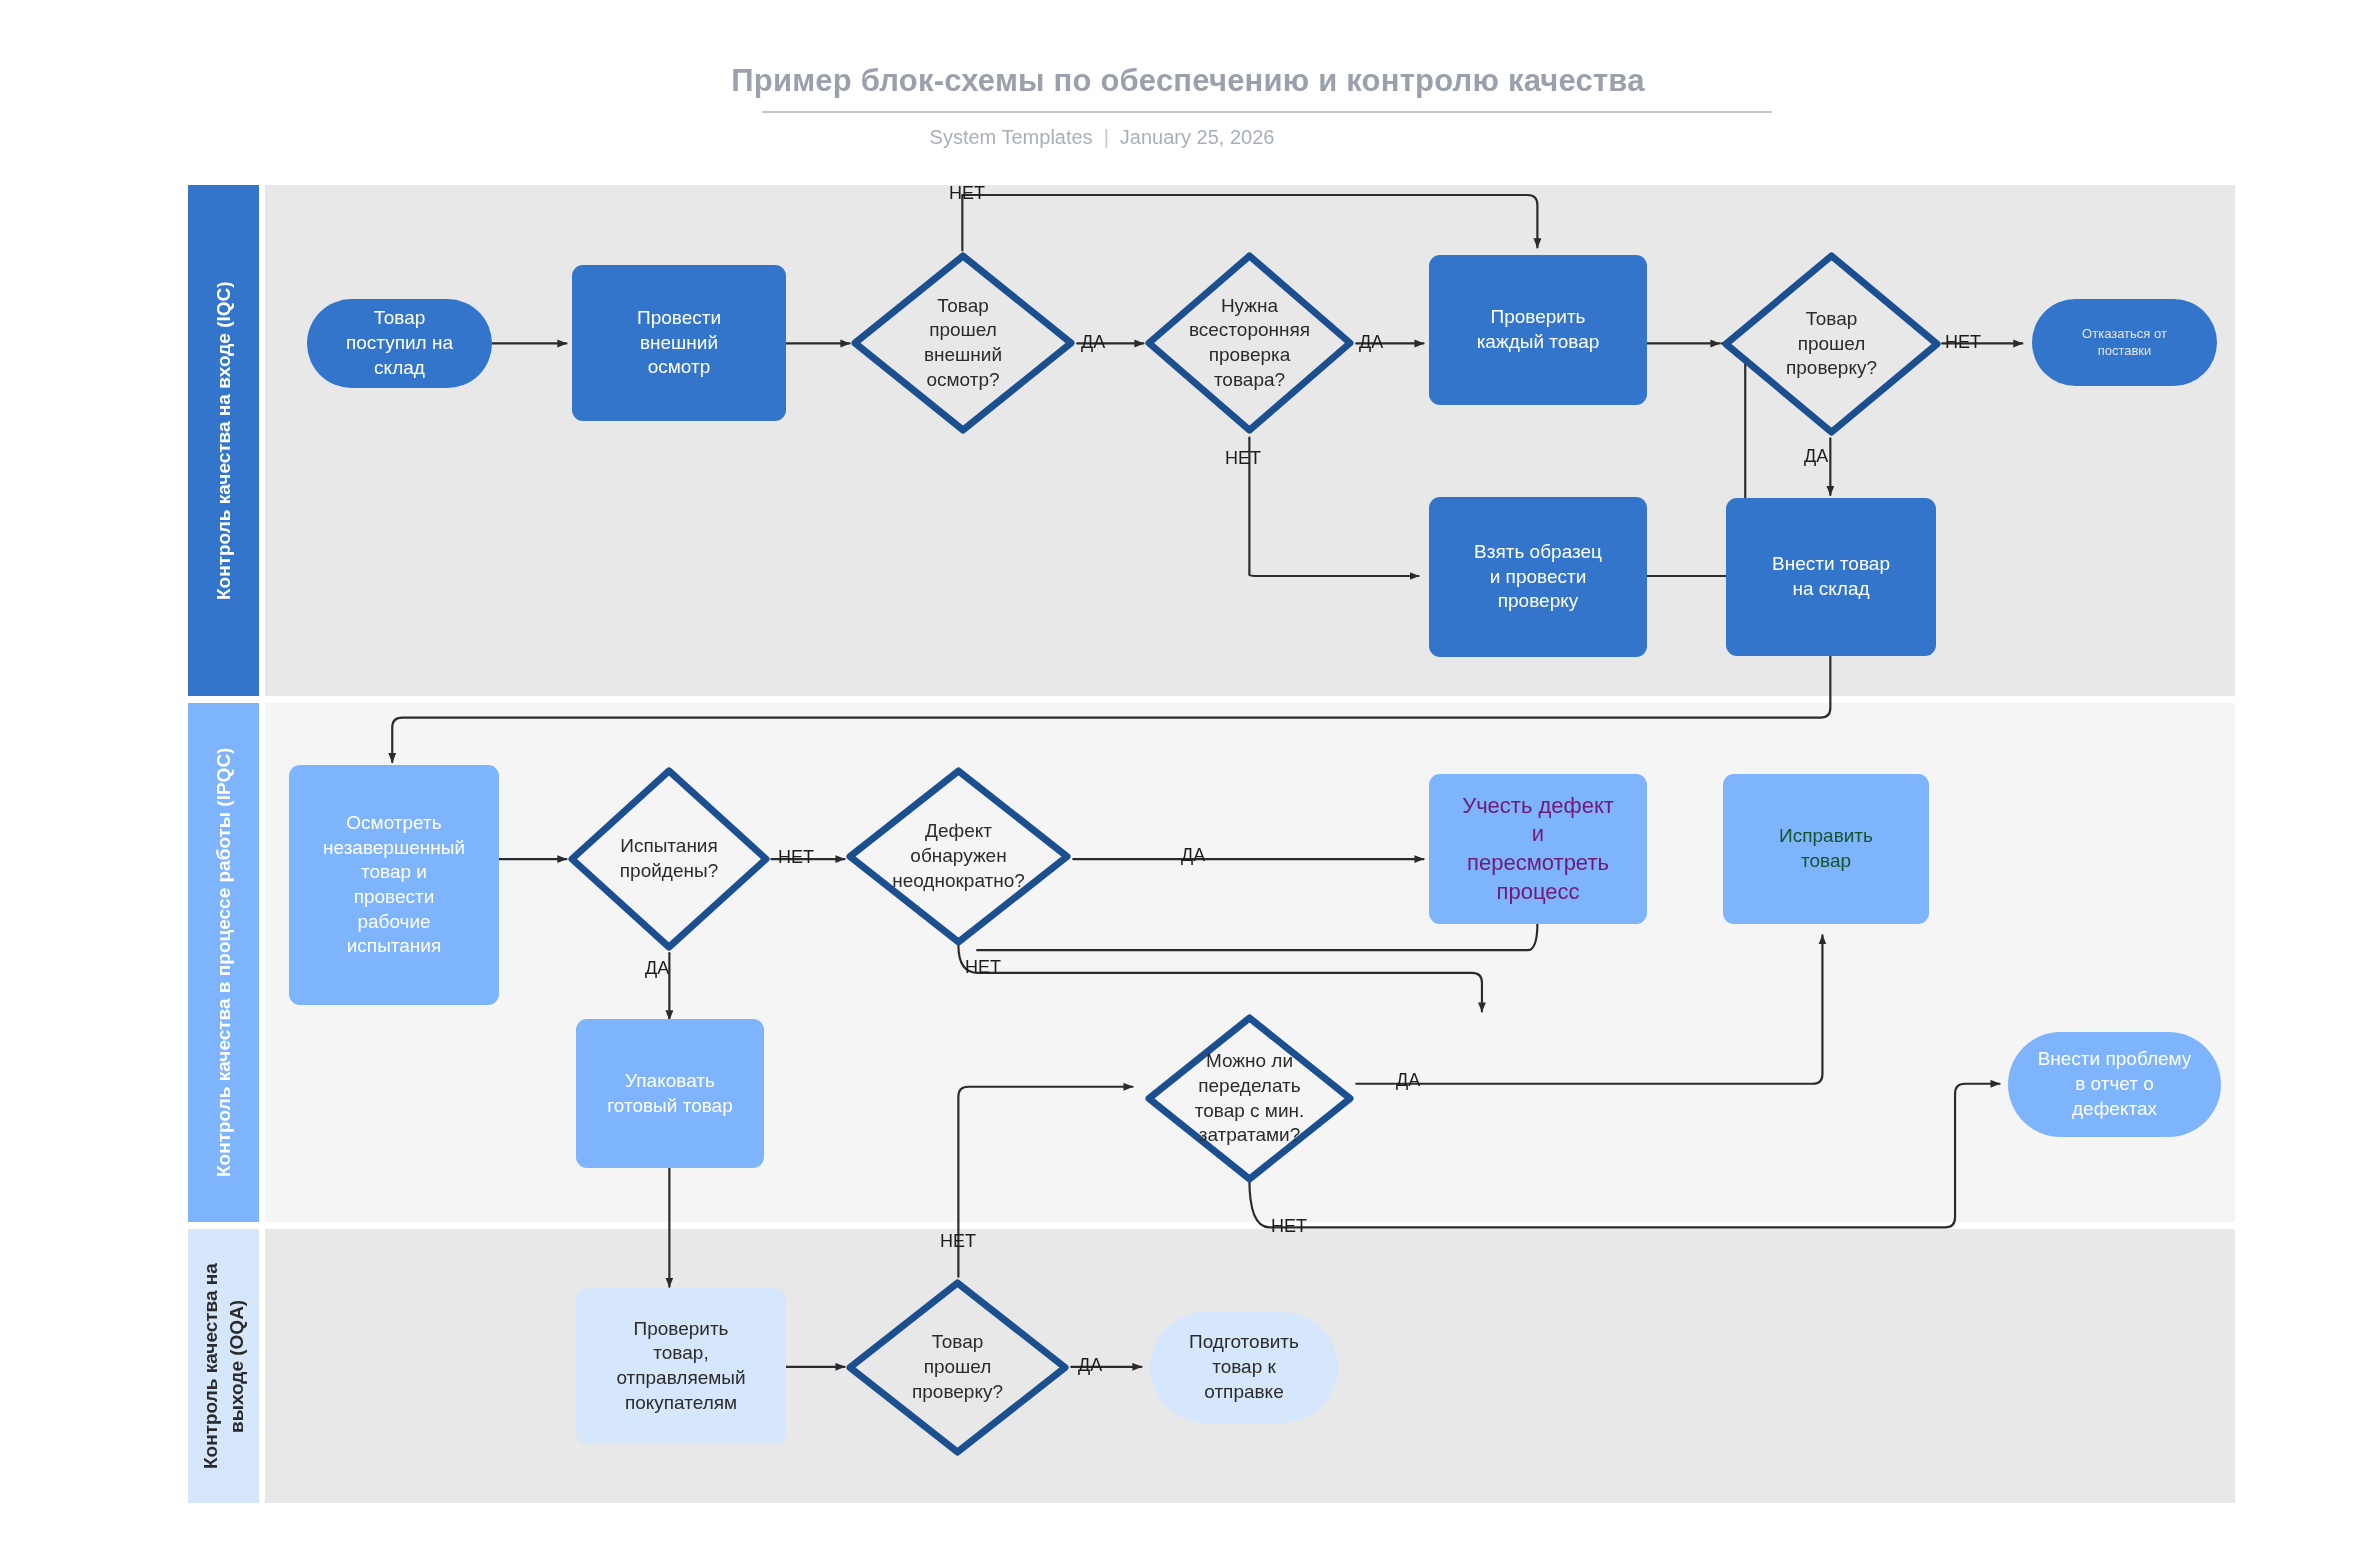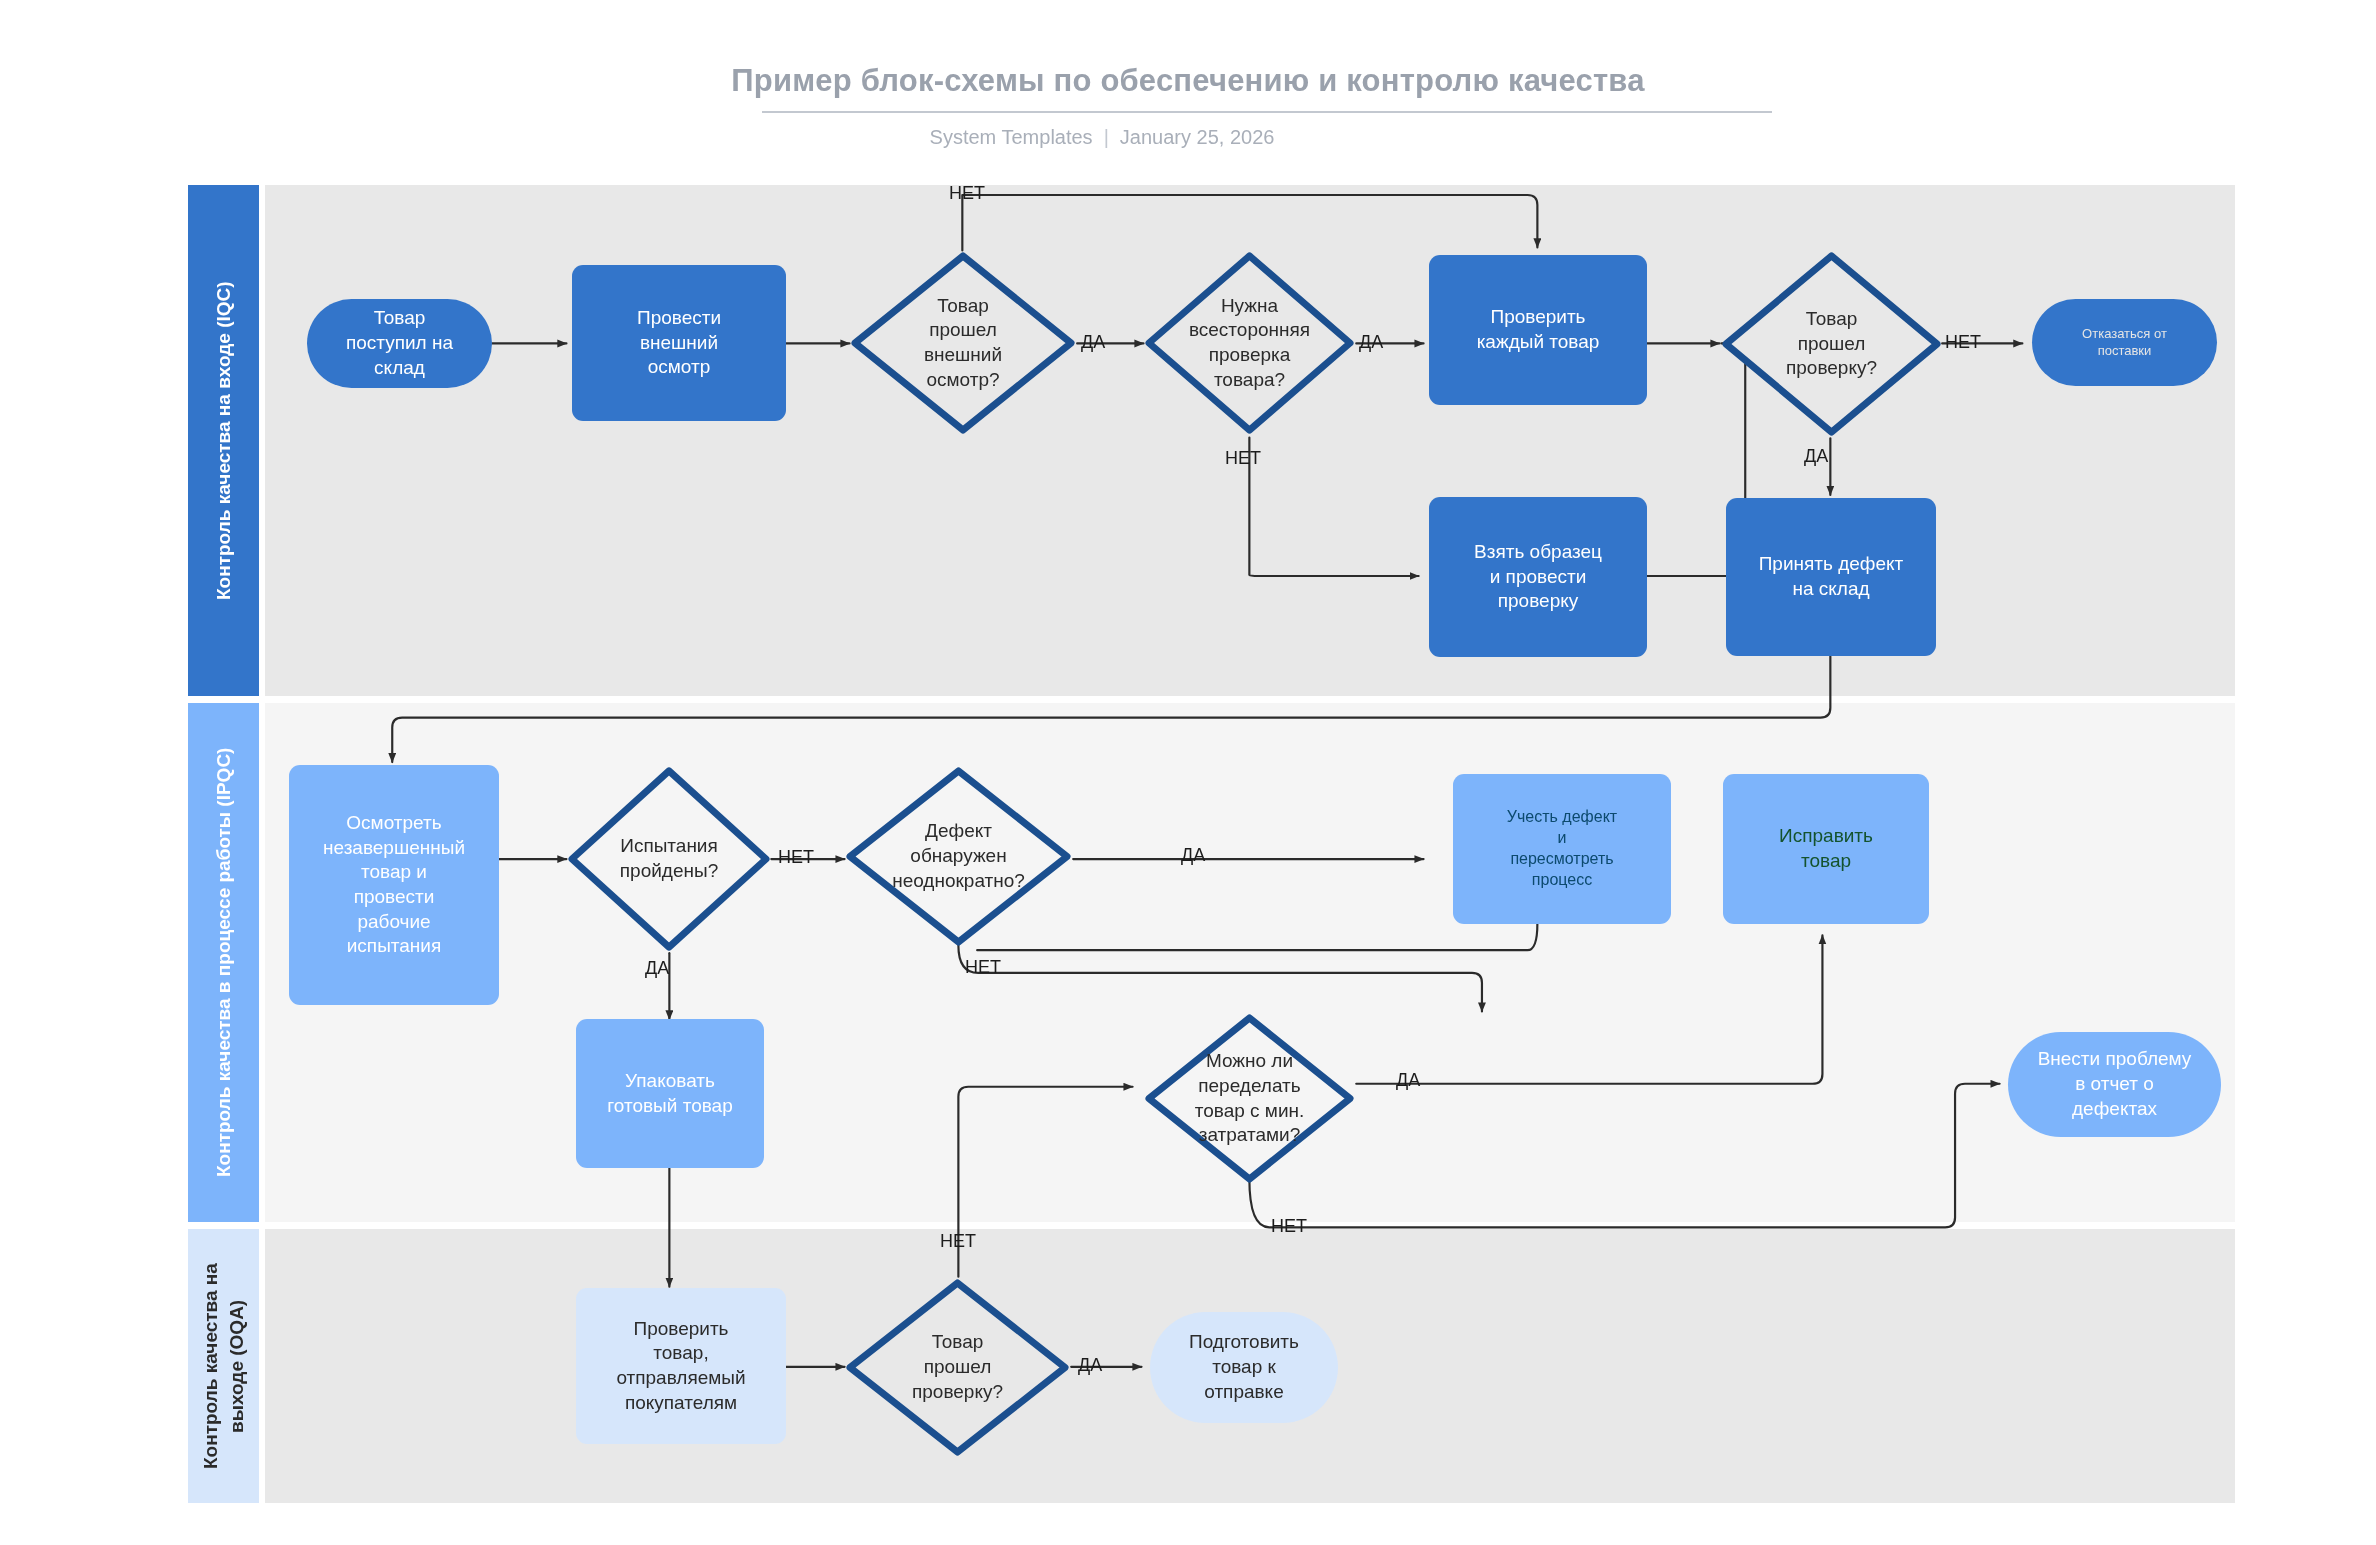--- a/index.html
+++ b/index.html
@@ -174,21 +174,21 @@
       <polygon points="112.5,6 219,95 112.5,184 6,95" fill="#e8e8e8" stroke="#1b4f8f" stroke-width="7" stroke-linejoin="round"></polygon>
     </svg>
     <span class="dec-label">Товар
 прошел
 проверку?</span>
   </div>
 
   <div class="node term" style="left:2032px;top:299px;width:185px;height:87px;background:#3375ca;color:#e5e5e5;font-size:13px;">Отказаться от
 поставки</div>
 
-  <div class="node proc" style="left:1726px;top:498px;width:210px;height:158px;background:#3375ca;color:#fff;font-size:19px;">Принять дефект
+  <div class="node proc" style="left:1726px;top:498px;width:210px;height:158px;background:#3375ca;color:#fff;font-size:19px;">Внести товар
 на склад</div>
 
   <div class="node proc" style="left:289px;top:765px;width:210px;height:240px;background:#7db4fb;color:#fff;font-size:19px;">Осмотреть
 незавершенный
 товар и
 провести
 рабочие
 испытания</div>
 
   <div class="node dec" style="left:566px;top:765px;width:206px;height:188px;">
@@ -201,21 +201,21 @@
 
   <div class="node dec" style="left:844px;top:765px;width:229px;height:183px;">
     <svg class="dec-shape" viewBox="0 0 231 185" preserveAspectRatio="none">
       <polygon points="115.5,6 225,92.5 115.5,179 6,92.5" fill="#f5f5f5" stroke="#1b4f8f" stroke-width="7" stroke-linejoin="round"></polygon>
     </svg>
     <span class="dec-label">Дефект
 обнаружен
 неоднократно?</span>
   </div>
 
-  <div class="node proc" style="left:1429px;top:774px;width:218px;height:150px;background:#7db4fb;color:#0c4a6e;font-size:16px;margin-left:24px;">Учесть дефект
+  <div class="node proc" style="left:1429px;top:774px;width:218px;height:150px;background:#7db4fb;color:#701a75;font-size:22px;">Учесть дефект
 и
 пересмотреть
 процесс</div>
 
   <div class="node proc" style="left:1723px;top:774px;width:206px;height:150px;background:#7db4fb;color:#14532d;font-size:19px;">Исправить
 товар</div>
 
   <div class="node proc" style="left:576px;top:1019px;width:188px;height:149px;background:#7db4fb;color:#fff;font-size:19px;">Упаковать
 готовый товар</div>
 

